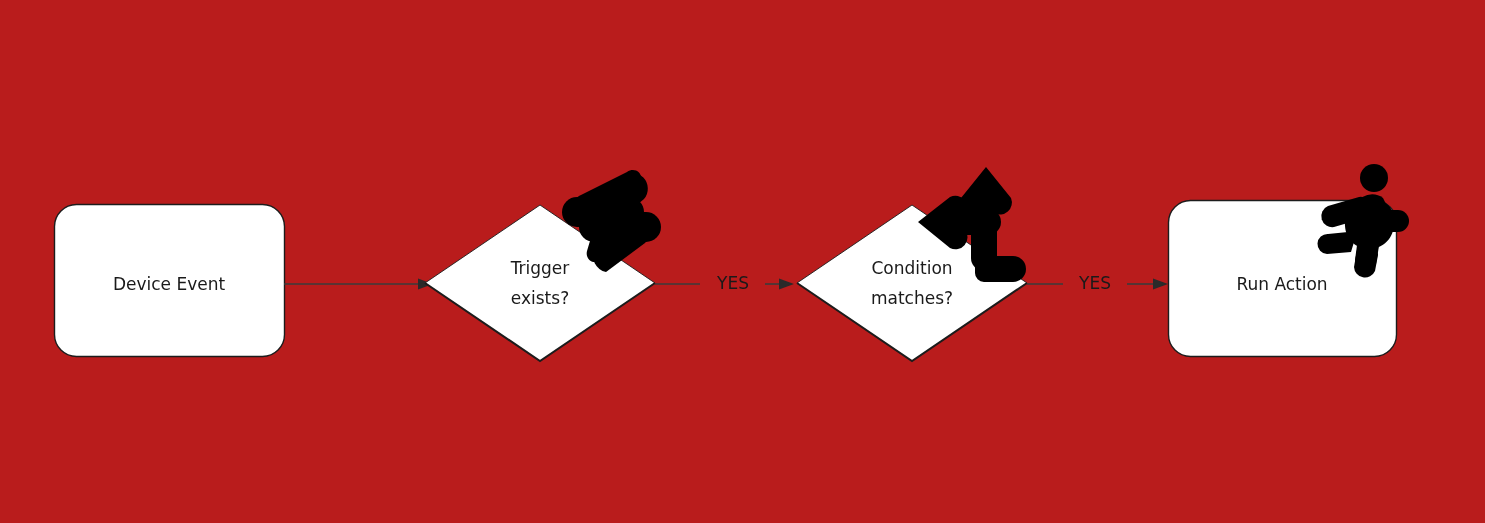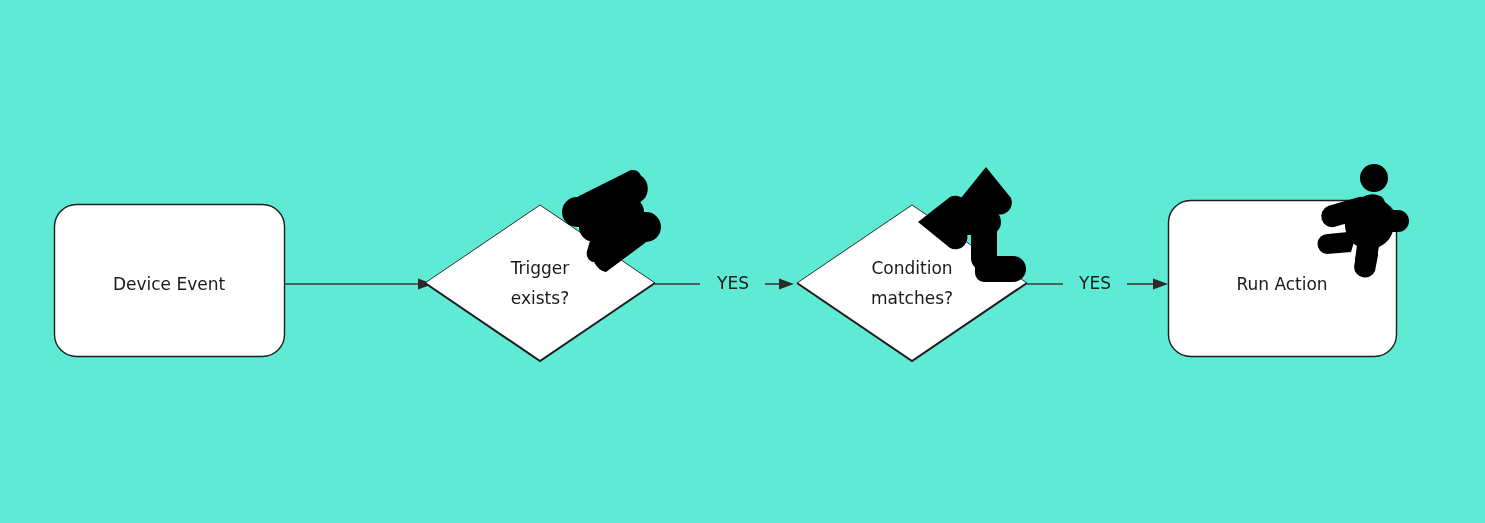--- a/index.html
+++ b/index.html
@@ -10,21 +10,21 @@
   body {
     width: 1485px;
     height: 523px;
     font-family: "DejaVu Sans", sans-serif;
     overflow: hidden;
   }
   #canvas {
     position: relative;
     width: 1485px;
     height: 523px;
-    background: #5eead4;
+    background: #b91c1c;
   }
   svg#flow {
     position: absolute;
     left: 0;
     top: 0;
     width: 1485px;
     height: 523px;
     display: block;
   }
   .node-label {

